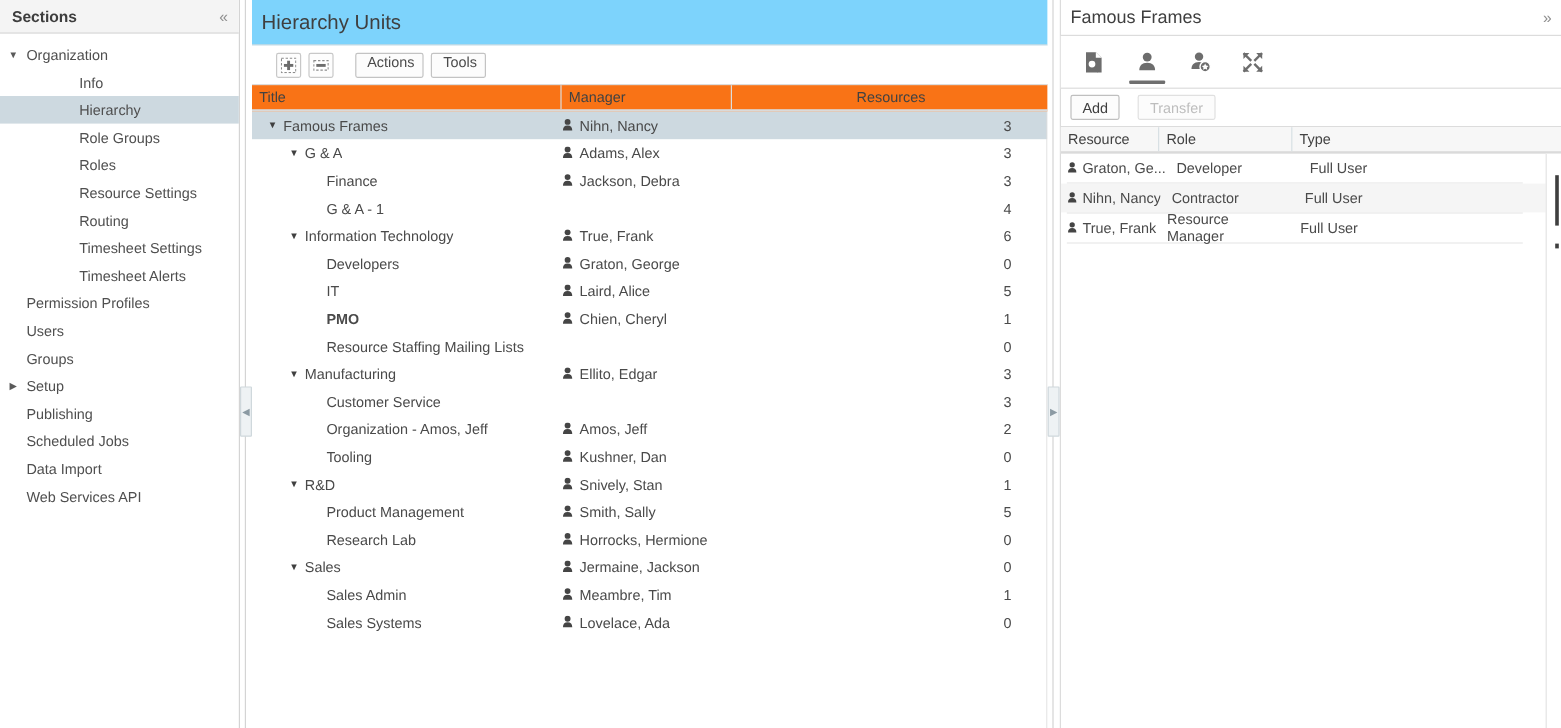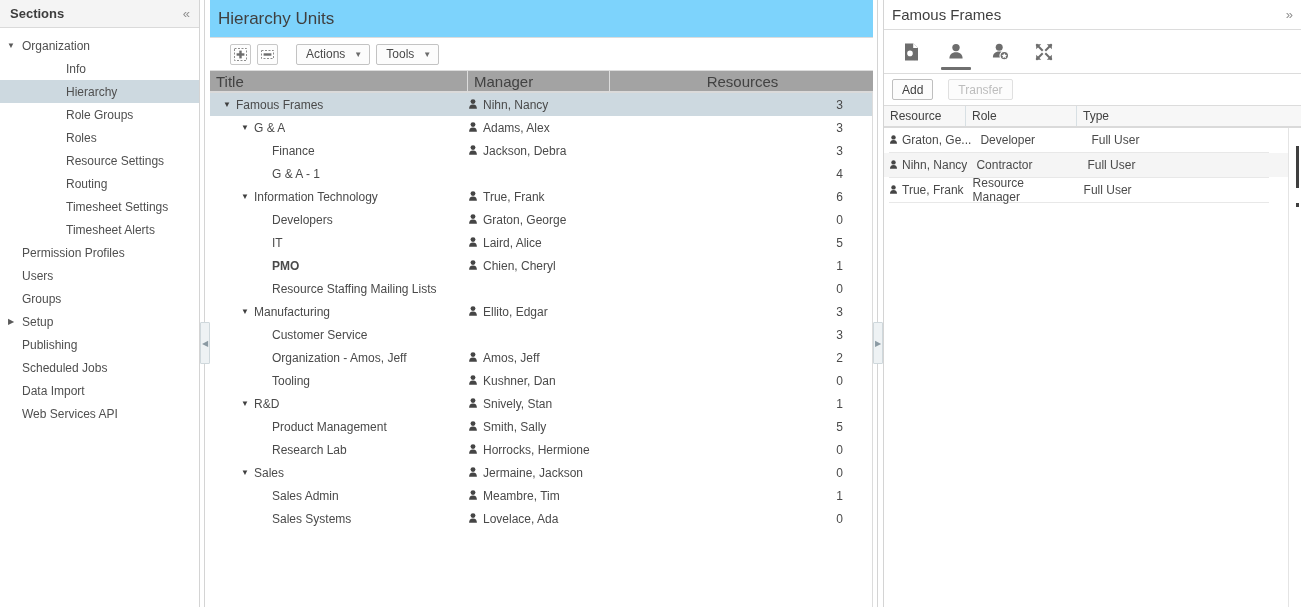--- a/index.html
+++ b/index.html
@@ -97,33 +97,33 @@
   .icon-btn {
     width: 21px; height: 21px;
     border: 1px solid #c8c8c8; background: #fdfdfd;
     border-radius: 2px; cursor: pointer;
     display: flex; align-items: center; justify-content: center;
   }
   .dd-btn {
     height: 21px; border: 1px solid #c3c3c3; background: #fcfcfc;
     border-radius: 2px; cursor: pointer;
     display: flex; align-items: center; gap: 9px;
-    padding: 0 7px; font-size: 12px; color: #4a4a4a;
+    padding: 0 7px; font-size: 12px; color: #4a4a4a; flex-direction: column;
   }
   .dd-btn .cap { margin-left: 2px; }
   .dd-arrow { font-size: 8px; color: #6b6b6b; }
   .dd-gap { width: 6px; }
 
   
   .tbl-head {
     display: flex; height: 23px; flex: 0 0 23px;
-    background: #a3a3a3;
+    background: #f97316;
     border-top: 1px solid #dcdcdc;
     border-bottom: 2px solid #dadada;
-    font-size: 15px; color: #424242;
+    font-size: 12px; color: #424242;
   }
   .th { display: flex; align-items: center; padding: 0 6px; }
   .th.c-title { flex: 0 0 258px; border-right: 1px solid #dcdcdc; }
   .th.c-mgr   { flex: 0 0 142px; border-right: 1px solid #dcdcdc; }
   .th.c-res   { flex: 0 0 265px; justify-content: center; }
   .th.c-pad   { flex: 1 1 auto; }
 
   .tbl-body { flex: 1 1 auto; overflow: hidden; position: relative; }
   .trow {
     display: flex; height: 23px; align-items: center;

